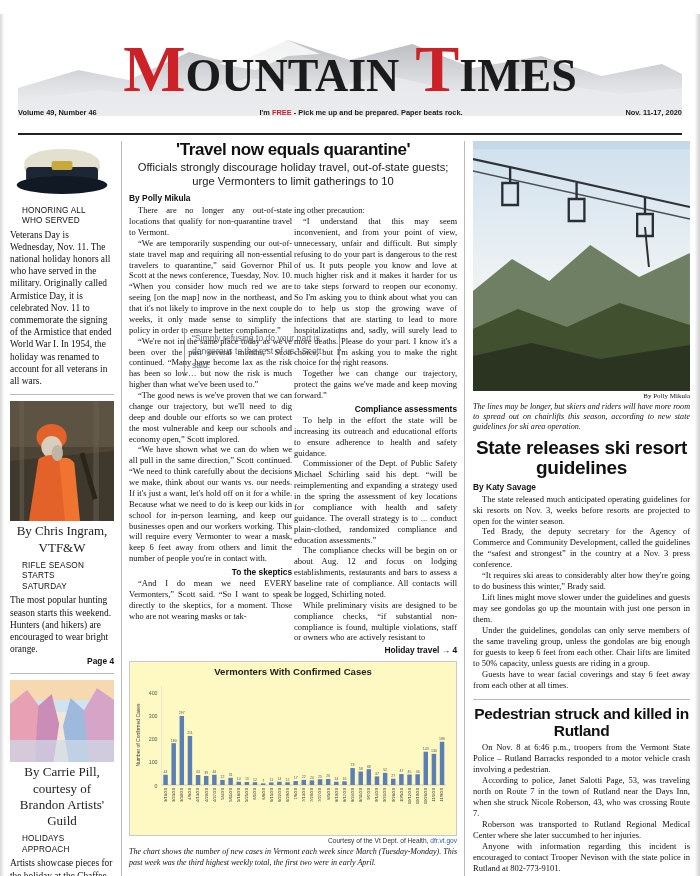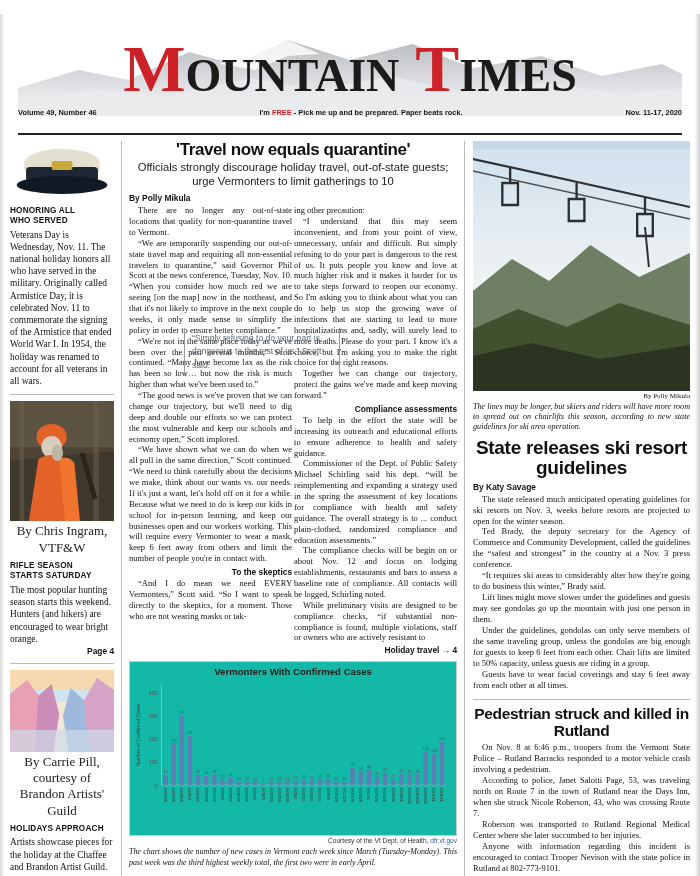--- a/index.html
+++ b/index.html
@@ -67,25 +67,25 @@
     display:flex;
     gap:0;
     margin-top:6px;
     height:745px;
   }
   .col-left  { width:118px; padding:0 7px 0 4px; border-right:1px solid #bbb; }
   .col-mid   { width:342px; padding:0 7px; }
   .col-right { width:232px; padding:0 2px 0 8px; border-left:1px solid #bbb; }
   .rail-head {
     font-family:"Liberation Sans", sans-serif;
-    font-weight:bold;
+    font-weight:normal;
     font-size:8.2px;
     letter-spacing:.2px;
     line-height:1.28;
-    margin:5px 0 2px;
+    margin:5px 12px 2px;
     color:#111;
   }
   .rail-body { font-size:9.4px; line-height:1.3; text-align:left; }
   .rail-page {
     font-family:"Liberation Sans", sans-serif;
     font-weight:bold; font-size:8.4px;
     text-align:right; margin-top:1px;
   }
   .rail-cap { font-size:13px; text-align:center; line-height:1.25; margin-top:2px; color:#222; }
   .rail-sep { border-top:1px solid #bbb; margin:7px 0 6px; }
@@ -157,21 +157,21 @@
     color:#5e6a72;
     text-align:left;
   }
   .pullquote.wide { width:156px; }
 
   
   .chart-box {
     border:1px solid #c9c9c9;
     margin-top:6px;
     padding:4px 4px 2px 4px;
-    background:#14b8a6;
+    background:#fef9c3;
     height:175px;
     position:relative;
   }
   .chart-title {
     font-family:"Liberation Sans", sans-serif;
     font-weight:bold;
     font-size:9.6px;
     text-align:center;
     margin-bottom:2px;
     color:#222;
@@ -338,21 +338,21 @@
           <div class="subhead">To the skeptics</div>
           <p>“And I do mean we need EVERY Vermonters,” Scott said. “So I want to speak directly to the skeptics, for a moment. Those who are not wearing masks or tak-</p>
         </div>
         <div class="story-col">
           <p class="noind">ing other precaution:</p>
           <p>“I understand that this may seem inconvenient, and from your point of view, unnecessary, unfair and difficult. But simply refusing to do your part is dangerous to the rest of us. It puts people you know and love at much higher risk and it makes it harder for us to take steps forward to reopen our economy. So I'm asking you to think about what you can do to help us stop the growing wave of infections that are starting to lead to more hospitalizations and, sadly, will surely lead to more deaths. Please do your part. I know it's a choice, but I'm asking you to make the right choice for the right reasons.</p>
           <p>Together we can change our trajectory, protect the gains we've made and keep moving forward.”</p>
           <div class="subhead">Compliance assessments</div>
           <p>To help in the effort the state will be increasing its outreach and educational efforts to ensure adherence to health and safety guidance.</p>
           <p>Commissioner of the Dept. of Public Safety Michael Schirling said his dept. “will be reimplementing and expanding a strategy used in the spring the assessment of key locations for compliance with health and safety guidance. The overall strategy is to ... conduct plain-clothed, randomized compliance and education assessments.”</p>
-          <p>The compliance checks will be begin on or about Nov. 12 and focus on lodging establishments, restaurants and bars to assess a baseline rate of compliance. All contacts will be logged, Schirling noted.</p>
+          <p>The compliance checks will be begin on or about Aug. 12 and focus on lodging establishments, restaurants and bars to assess a baseline rate of compliance. All contacts will be logged, Schirling noted.</p>
           <p>While preliminary visits are designed to be compliance checks, “if substantial non-compliance is found, multiple violations, staff or owners who are actively resistant to</p>
           <div class="jump">Holiday travel → 4</div>
         </div>
       </div>
 
       <div style="position:absolute;left:192px;top:313px;width:148px;">
         <div class="pullquote wide">“Simply refusing to do your part is dangerous to the rest of us,” Scott said.</div>
       </div>
 
       <div class="chart-box">

